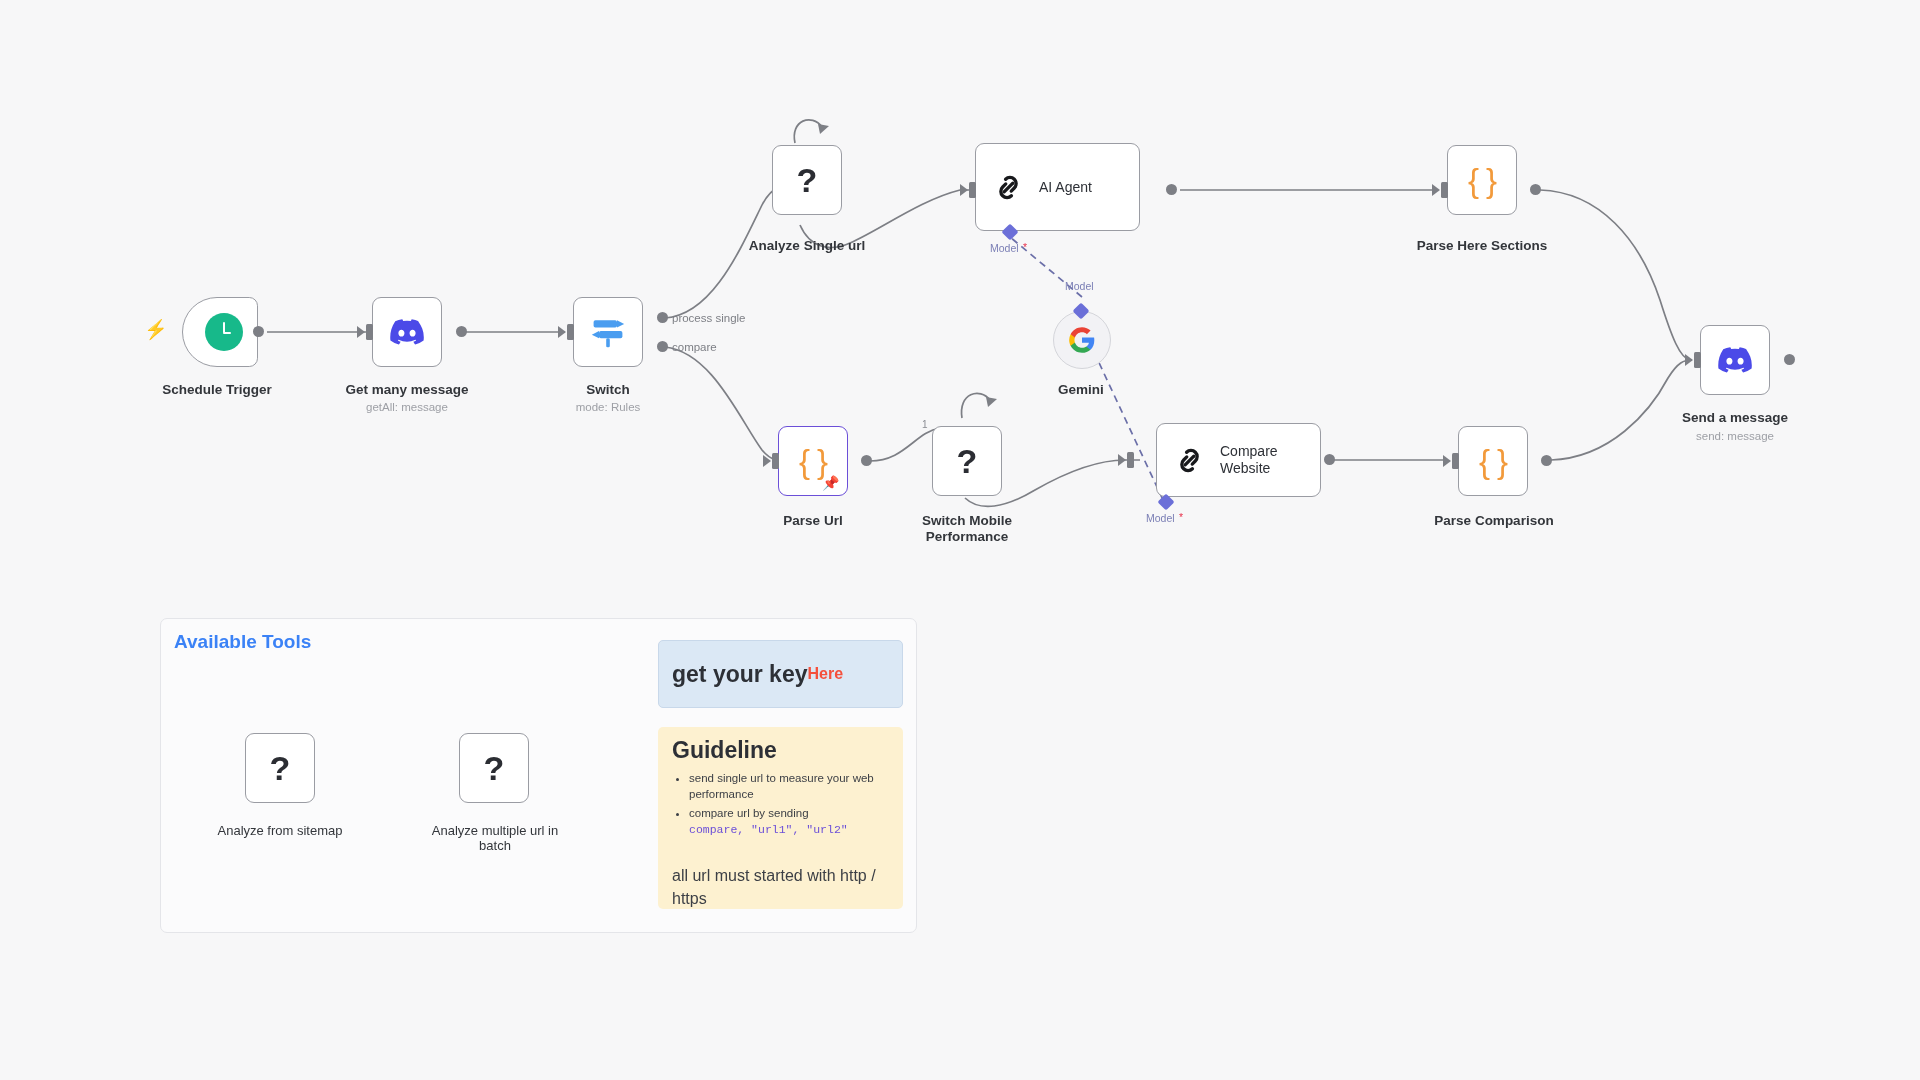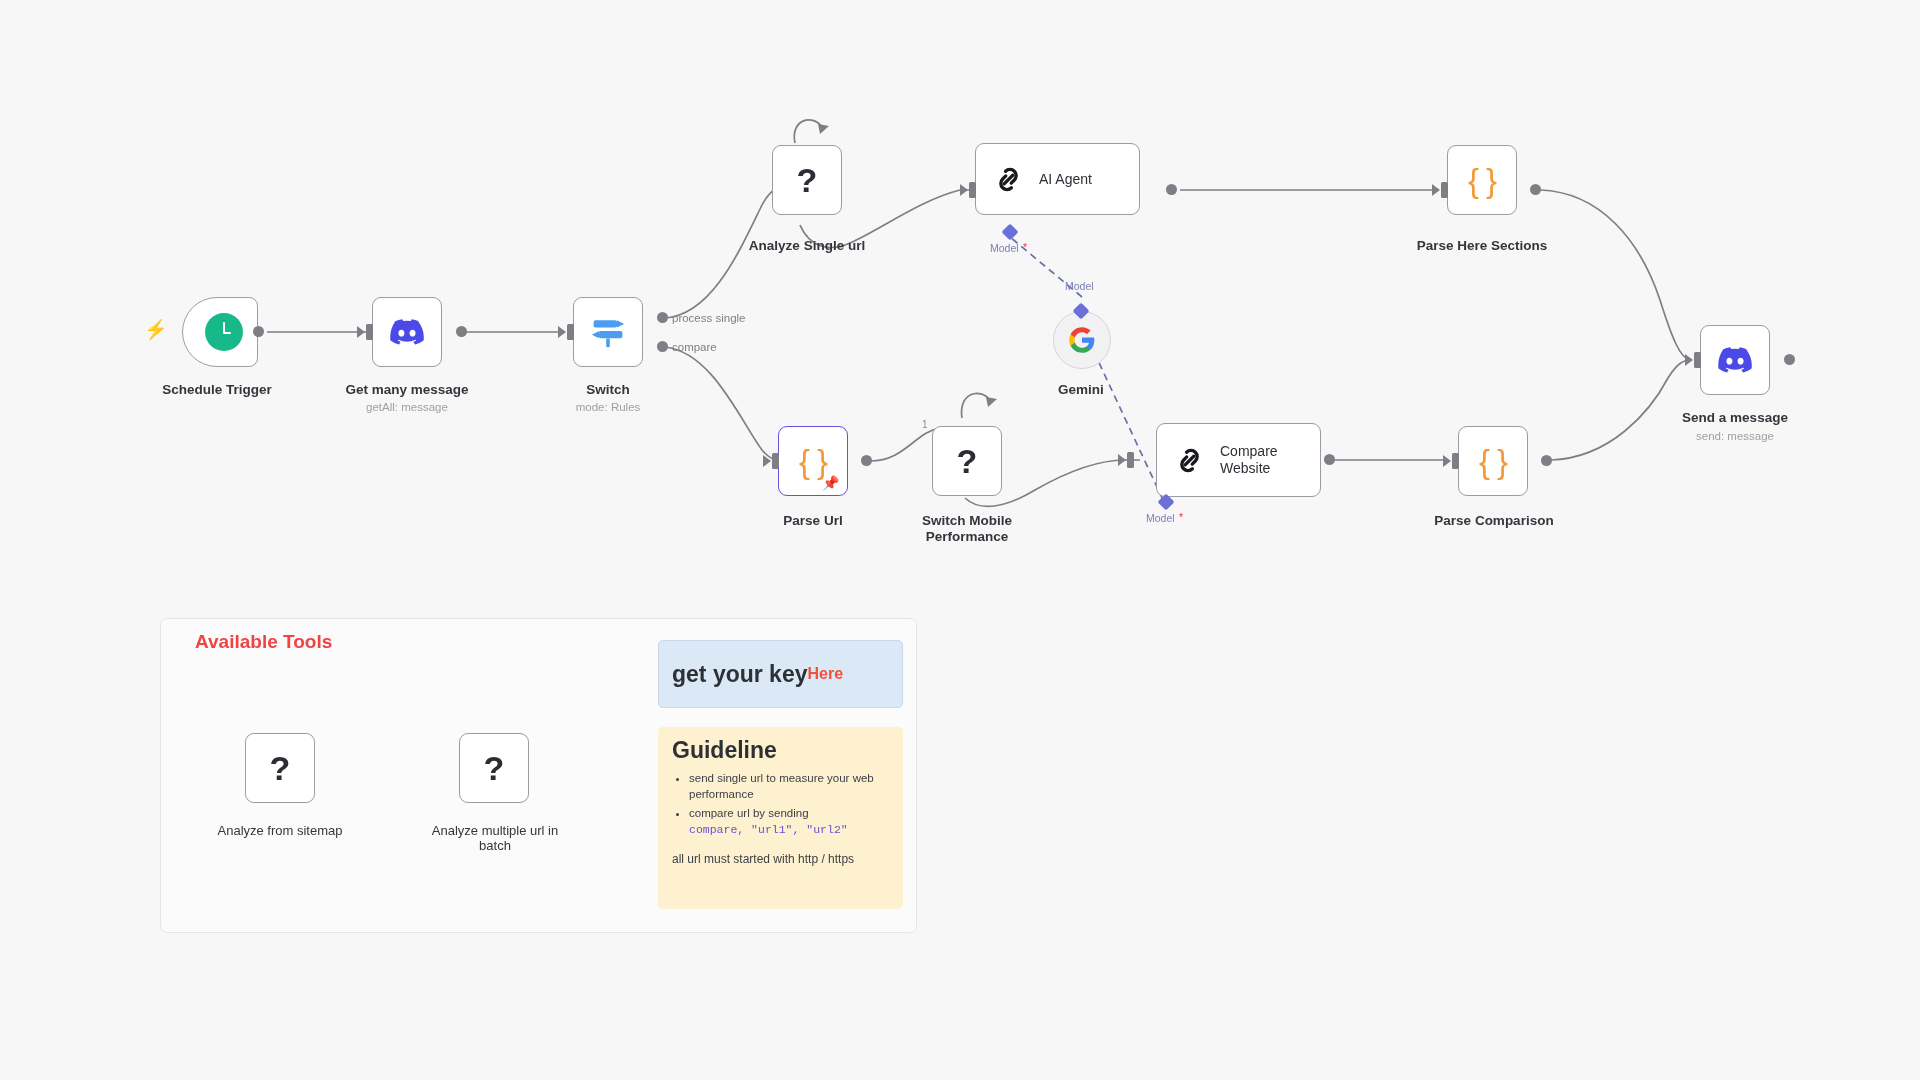--- a/index.html
+++ b/index.html
@@ -60,21 +60,21 @@
     background: #ffffff;
     border: 1.4px solid #9a9ca3;
     border-radius: 9px;
     box-sizing: border-box;
     display: flex;
     align-items: center;
     justify-content: center;
     z-index: 4;
   }
   .node.square { width: 70px; height: 70px; }
-  .node.wide   { width: 165px; height: 72px; justify-content: flex-start; padding-left: 16px; gap: 14px; }
+  .node.wide   { width: 165px; height: 88px; justify-content: flex-start; padding-left: 16px; gap: 14px; }
   .node.trigger {
     width: 76px; height: 70px;
     border-radius: 36px 9px 9px 36px;
     padding-left: 8px;
   }
   .node.pinned { border-color: #6b4fd8; }
 
   .node-round {
     position: absolute;
     width: 56px; height: 56px;
@@ -198,22 +198,21 @@
     border: 1px solid #e4e5e9;
     border-radius: 7px;
     box-sizing: border-box;
     z-index: 2;
   }
   #tools-title {
     position: absolute;
     left: 13px; top: 12px;
     font-size: 19px;
     font-weight: bold;
-    color: #ef4444;
-    margin-left: 21px;
+    color: #3b82f6;
   }
 
   .sticky {
     position: absolute;
     box-sizing: border-box;
     border-radius: 5px;
     z-index: 3;
   }
   #sticky-key {
     left: 658px; top: 640px;
@@ -252,22 +251,22 @@
     color: #3c3f45;
     line-height: 1.4;
   }
   #guideline-list li { margin-bottom: 3px; }
   .code {
     font-family: "Liberation Mono", monospace;
     color: #6b4fd8;
     font-size: 11.5px;
   }
   #guideline-foot {
-    margin-top: 13px;
-    font-size: 12px;
+    margin-top: 27px;
+    font-size: 16px;
     color: #3c3f45;
     line-height: 1.4;
   }
 </style>
 </head>
 <body>
 
 <div id="canvas">
 
   <svg id="edges" viewBox="0 0 1920 1080">

